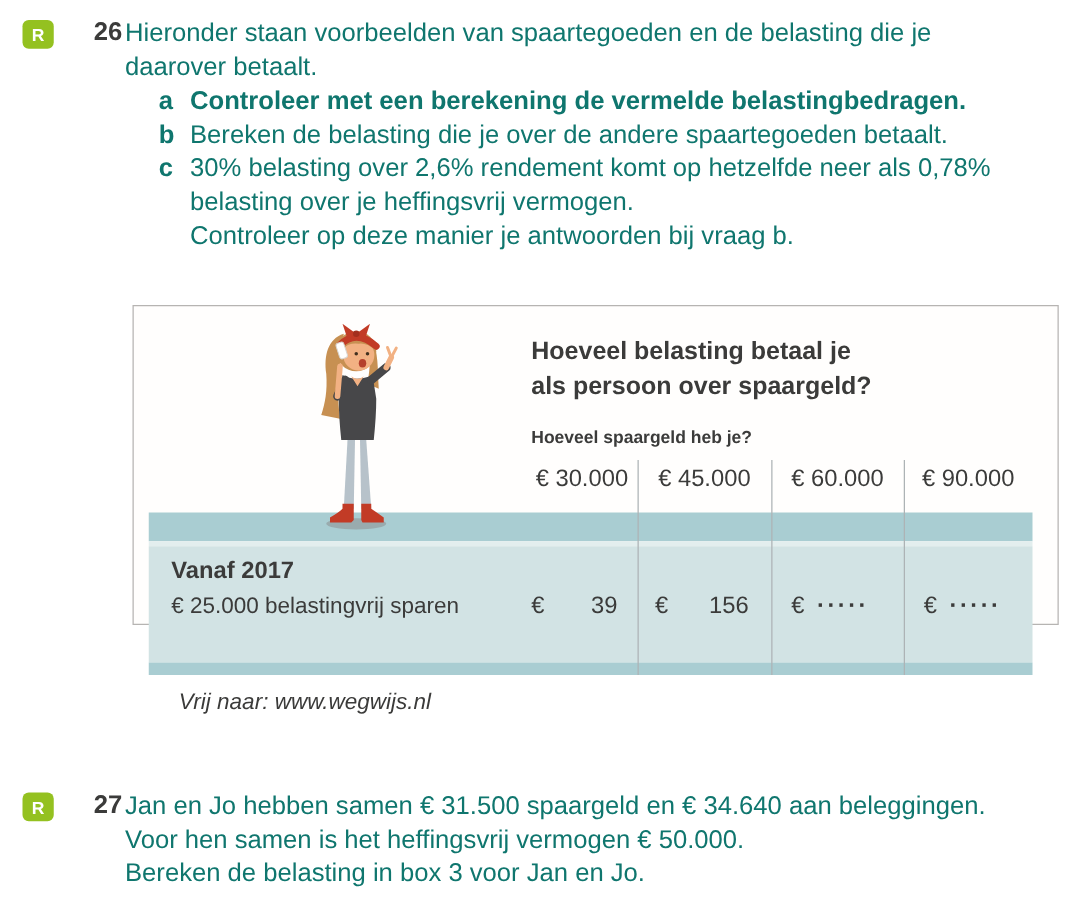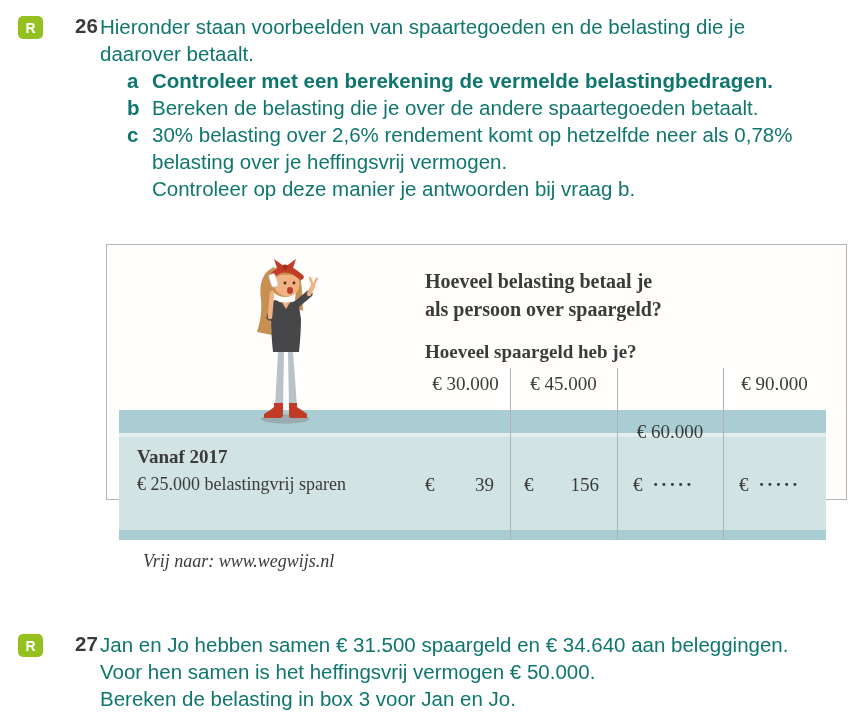--- a/index.html
+++ b/index.html
@@ -11,24 +11,24 @@
   .line{font-size:20.5px;line-height:26px;color:#0f766e;}
   .bold{font-weight:bold;}
   .badge{
     width:25px;height:23px;border-radius:5px;background:#94c120;color:#ffffff;
     font-size:14px;font-weight:bold;display:flex;align-items:center;justify-content:center;
   }
   .ex-number{font-size:20.5px;font-weight:bold;margin-left:20px;}
   
   .figure-box{
     position:absolute;left:106px;top:244px;width:741px;height:256px;
-    background:#fffefd;border:1px solid #b6b4b2;box-sizing:border-box;font-family:Liberation Serif, serif;
+    background:#fffefd;border:1px solid #b6b4b2;box-sizing:border-box;
   }
   .fig-title{font-size:20px;font-weight:bold;line-height:28px;white-space:nowrap;}
-  .fig-subtitle{font-size:19px;font-weight:bold;}
+  .fig-subtitle{font-size:14px;font-weight:bold;}
   .col-header{font-size:19px;text-align:center;}
   .v-sep{position:absolute;width:1px;background:#adb3b5;}
   .band-strip{position:absolute;left:12px;width:707px;}
   .row-label{font-size:19px;font-weight:bold;}
   .row-sublabel{font-size:18px;}
   .value-cell{
     position:absolute;height:28px;line-height:28px;font-size:19px;
     display:flex;justify-content:space-between;box-sizing:border-box;
   }
   .value-cell.dots-cell{justify-content:flex-start;gap:10px;}
@@ -112,21 +112,21 @@
       <path d="M29,144 L38,144 L38,157 L36,159 L19,159 L19,155 Q26,151 29,148 Z" fill="#c23b26"></path>
       <path d="M44,144 L52,144 L52,148 Q58,152 62,155 L62,159 L45,159 L44,157 Z" fill="#c23b26"></path>
     </svg>
 
     <div class="abs fig-title" style="left:318px;top:22px;">Hoeveel belasting betaal je</div>
     <div class="abs fig-title" style="left:318px;top:50px;">als persoon over spaargeld?</div>
     <div class="abs fig-subtitle" style="left:318px;top:96px;">Hoeveel spaargeld heb je?</div>
 
     <div class="abs col-header" style="left:314px;top:128px;width:89px;">€ 30.000</div>
     <div class="abs col-header" style="left:403px;top:128px;width:107px;">€ 45.000</div>
-    <div class="abs col-header" style="left:510px;top:128px;width:106px;margin-top:48px;">€ 60.000</div>
+    <div class="abs col-header" style="left:510px;top:128px;width:106px;">€ 60.000</div>
     <div class="abs col-header" style="left:616px;top:128px;width:103px;">€ 90.000</div>
 
     <div class="abs row-label" style="left:30px;top:201px;">Vanaf 2017</div>
     <div class="abs row-sublabel" style="left:30px;top:229px;">€ 25.000 belastingvrij sparen</div>
 
     <div class="value-cell" style="left:314px;top:226px;width:89px;padding:0 16px 0 4px;">
       <span class="cur">€</span>
       <span class="amt">39</span>
     </div>
     <div class="value-cell" style="left:403px;top:226px;width:107px;padding:0 18px 0 14px;">

